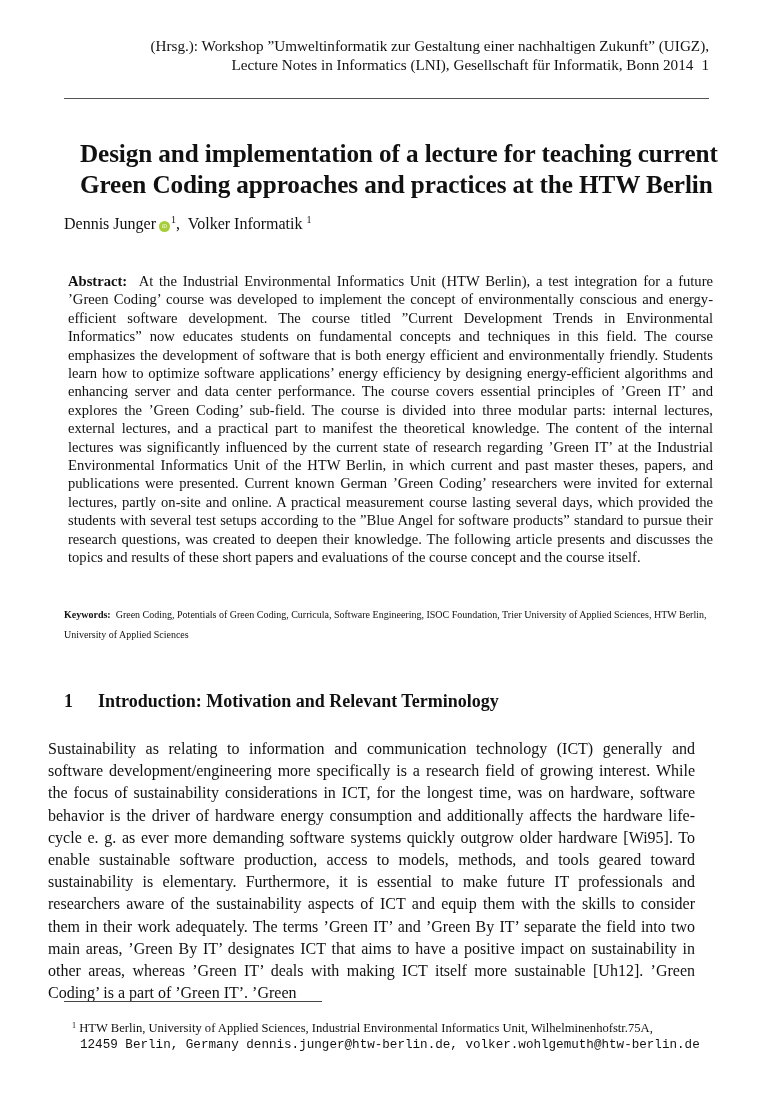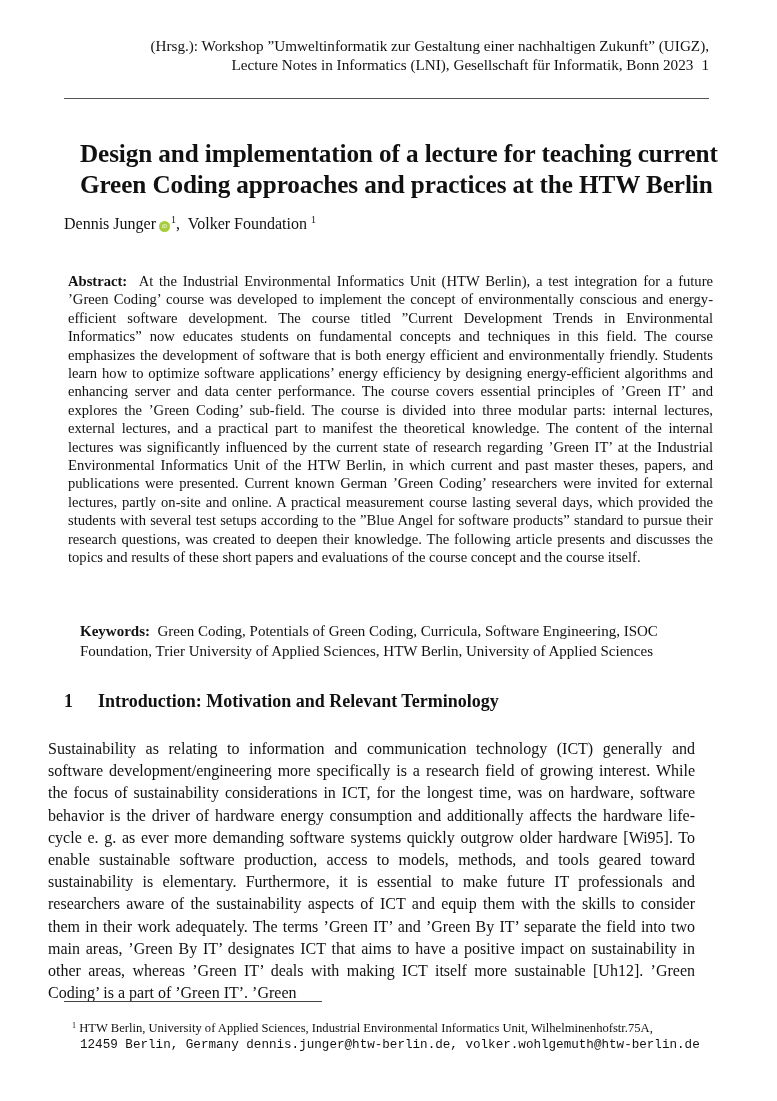--- a/index.html
+++ b/index.html
@@ -18,22 +18,22 @@
   .authors { position: absolute; left: 64px; top: 210px; font-size: 16px; line-height: 20px; white-space: nowrap; }
   .authors sup { font-size: 10px; vertical-align: 6px; }
   .orcid { display: inline-block; width: 11px; height: 11px; border-radius: 50%;
            background: #a6ce39; color: #fff; font-family: "DejaVu Sans", sans-serif;
            font-size: 5px; line-height: 11px; text-align: center; vertical-align: 1px; margin: 0 1px 0 3px; }
 
   .abstract { position: absolute; left: 64px; width: 645px; top: 268px; margin: 4px;
               font-size: 14.6px; line-height: 18.4px; text-align: justify; }
   .abstract b, .keywords b { font-weight: bold; }
 
-  .keywords { position: absolute; left: 64px; width: 645px; top: 605px; margin: 16px;
-              font-size: 15px; line-height: 20px; text-align: left; }
+  .keywords { position: absolute; left: 64px; width: 645px; top: 605px; margin: 0;
+              font-size: 10px; line-height: 20px; text-align: left; }
 
   .section-heading { position: absolute; left: 64px; top: 688px; margin: 0;
                      font-size: 18px; line-height: 26px; font-weight: bold; white-space: nowrap; }
   .section-heading .num { display: inline-block; width: 34px; }
 
   .body-text { position: absolute; left: 48px; width: 647px; top: 738px; margin: 0;
                font-size: 16px; line-height: 22.2px; text-align: justify; }
 
   .foot-rule { position: absolute; left: 64px; top: 1001px; width: 258px; height: 1px; background: #444; }
   .footnote { position: absolute; left: 60px; width: 650px; top: 1005px; margin: 12px;
@@ -41,29 +41,29 @@
   .footnote sup { font-size: 8px; vertical-align: 4px; }
   .footnote .line2 { display: block; padding-left: 8px; font-family: Liberation Mono, monospace; }
 </style>
 </head>
 <body>
 
 <div class="page">
 
   <div class="running-head">
     <div>(Hrsg.): Workshop ”Umweltinformatik zur Gestaltung einer nachhaltigen Zukunft” (UIGZ),</div>
-    <div><span>Lecture Notes in Informatics (LNI), Gesellschaft für Informatik, Bonn 2023</span><span class="pg">1</span></div>
+    <div><span>Lecture Notes in Informatics (LNI), Gesellschaft für Informatik, Bonn 2014</span><span class="pg">1</span></div>
   </div>
   <div class="head-rule"></div>
 
   <h1 class="title">Design and implementation of a lecture for teaching current Green Coding approaches and practices at the HTW Berlin</h1>
 
   <div class="authors">
     <span>Dennis Junger</span><span class="orcid">iD</span><sup>1</sup>,&nbsp;
-    <span>Volker Foundation</span>&nbsp;<sup>1</sup>
+    <span>Volker Informatik</span>&nbsp;<sup>1</sup>
   </div>
 
   <p class="abstract"><b>Abstract:</b>&nbsp;&nbsp;<span>At the Industrial Environmental Informatics Unit (HTW Berlin), a test integration for a future ’Green Coding’ course was developed to implement the concept of environmentally conscious and energy-efficient software development. The course titled ”Current Development Trends in Environmental Informatics” now educates students on fundamental concepts and techniques in this field. The course emphasizes the development of software that is both energy efficient and environmentally friendly. Students learn how to optimize software applications’ energy efficiency by designing energy-efficient algorithms and enhancing server and data center performance. The course covers essential principles of ’Green IT’ and explores the ’Green Coding’ sub-field. The course is divided into three modular parts: internal lectures, external lectures, and a practical part to manifest the theoretical knowledge. The content of the internal lectures was significantly influenced by the current state of research regarding ’Green IT’ at the Industrial Environmental Informatics Unit of the HTW Berlin, in which current and past master theses, papers, and publications were presented. Current known German ’Green Coding’ researchers were invited for external lectures, partly on-site and online. A practical measurement course lasting several days, which provided the students with several test setups according to the ”Blue Angel for software products” standard to pursue their research questions, was created to deepen their knowledge. The following article presents and discusses the topics and results of these short papers and evaluations of the course concept and the course itself.</span></p>
 
   <p class="keywords"><b>Keywords:</b>&nbsp;&nbsp;<span>Green Coding, Potentials of Green Coding, Curricula, Software Engineering, ISOC Foundation, Trier University of Applied Sciences, HTW Berlin, University of Applied Sciences</span></p>
 
   <h2 class="section-heading"><span class="num">1</span><span>Introduction: Motivation and Relevant Terminology</span></h2>
 
   <p class="body-text">Sustainability as relating to information and communication technology (ICT) generally and software development/engineering more specifically is a research field of growing interest. While the focus of sustainability considerations in ICT, for the longest time, was on hardware, software behavior is the driver of hardware energy consumption and additionally affects the hardware life-cycle e. g. as ever more demanding software systems quickly outgrow older hardware [Wi95]. To enable sustainable software production, access to models, methods, and tools geared toward sustainability is elementary. Furthermore, it is essential to make future IT professionals and researchers aware of the sustainability aspects of ICT and equip them with the skills to consider them in their work adequately. The terms ’Green IT’ and ’Green By IT’ separate the field into two main areas, ’Green By IT’ designates ICT that aims to have a positive impact on sustainability in other areas, whereas ’Green IT’ deals with making ICT itself more sustainable [Uh12]. ’Green Coding’ is a part of ’Green IT’. ’Green</p>
 

